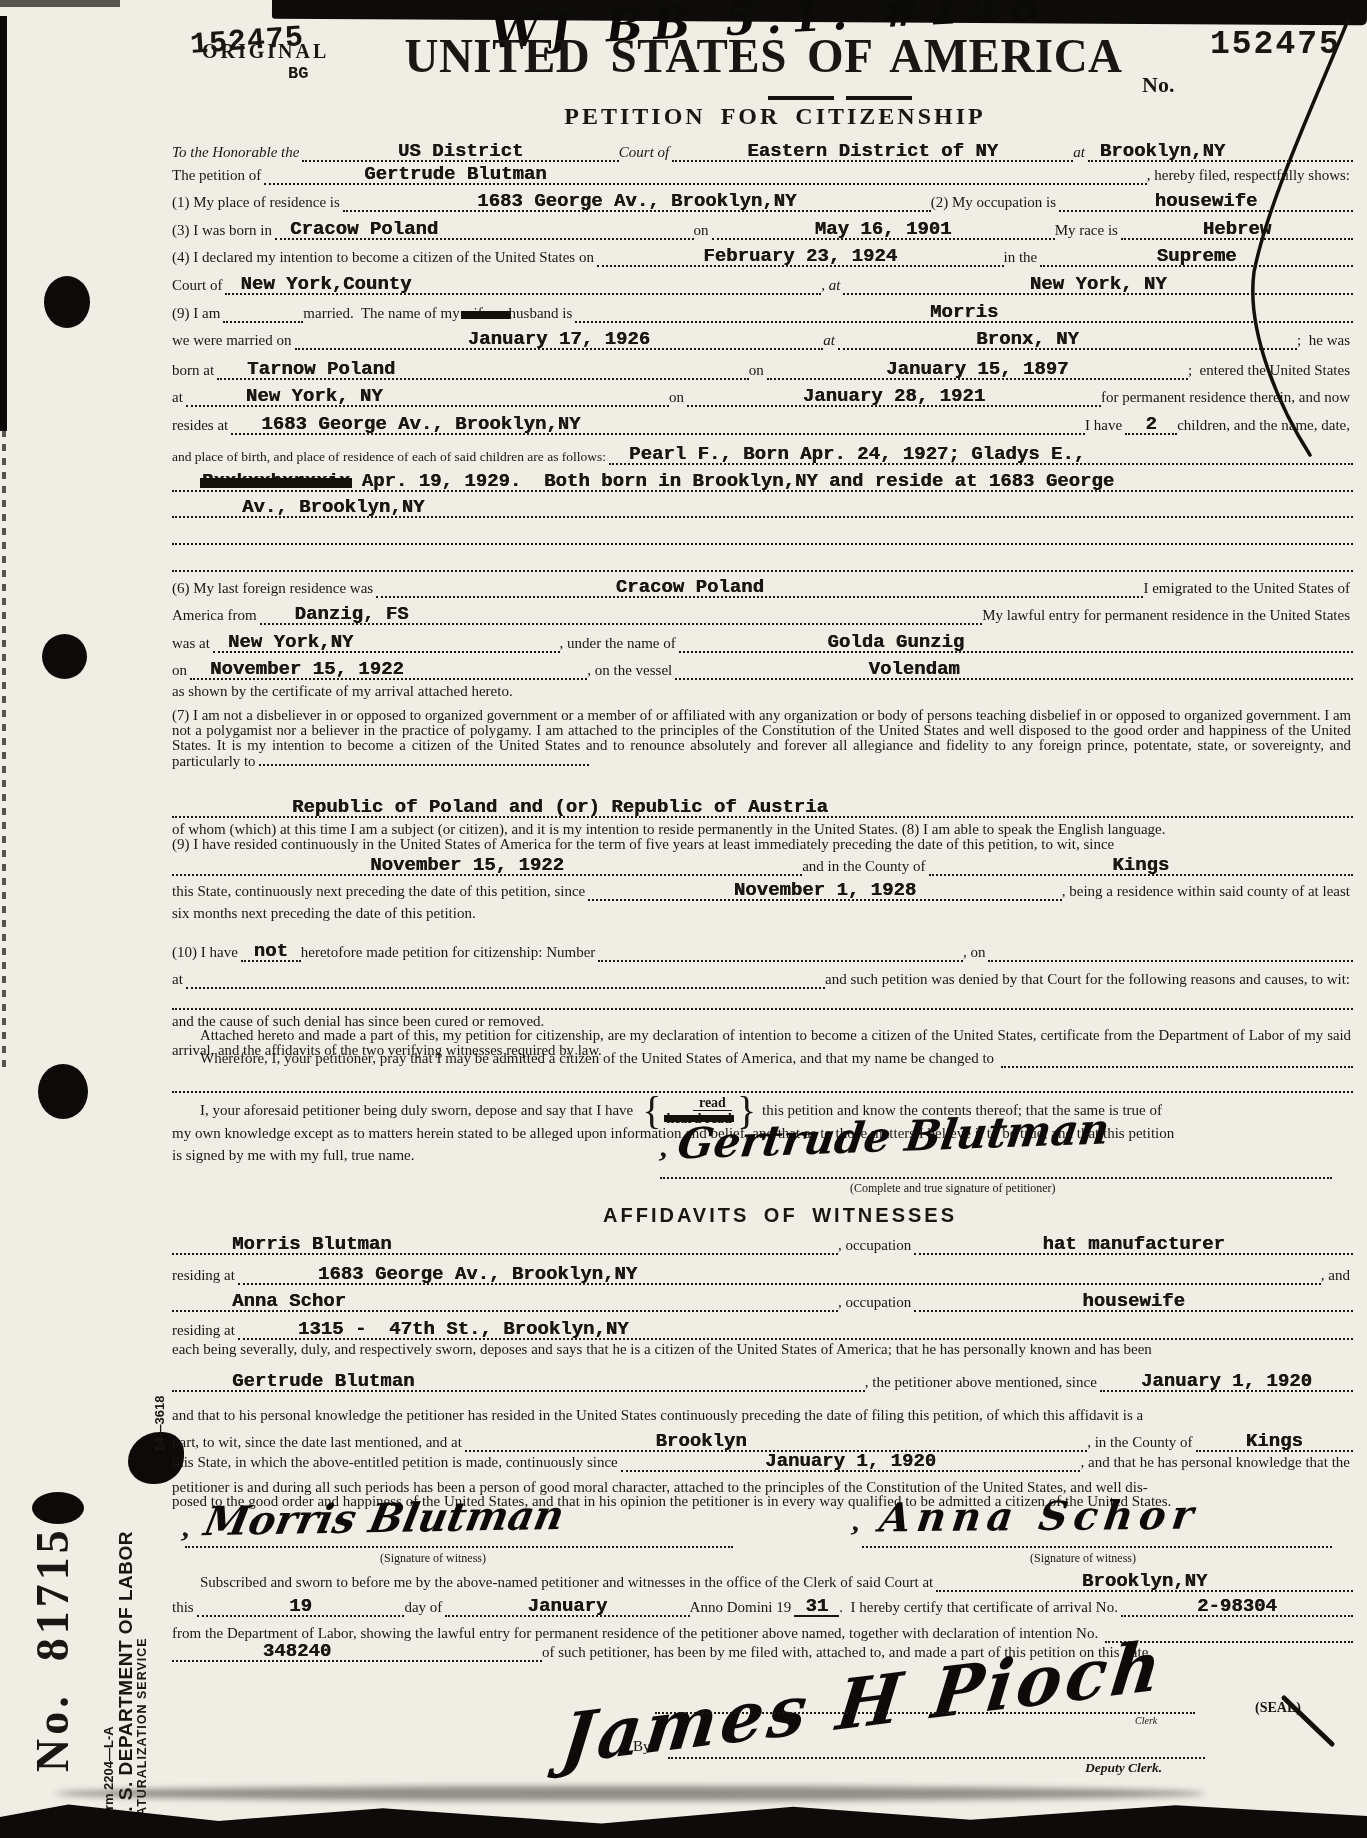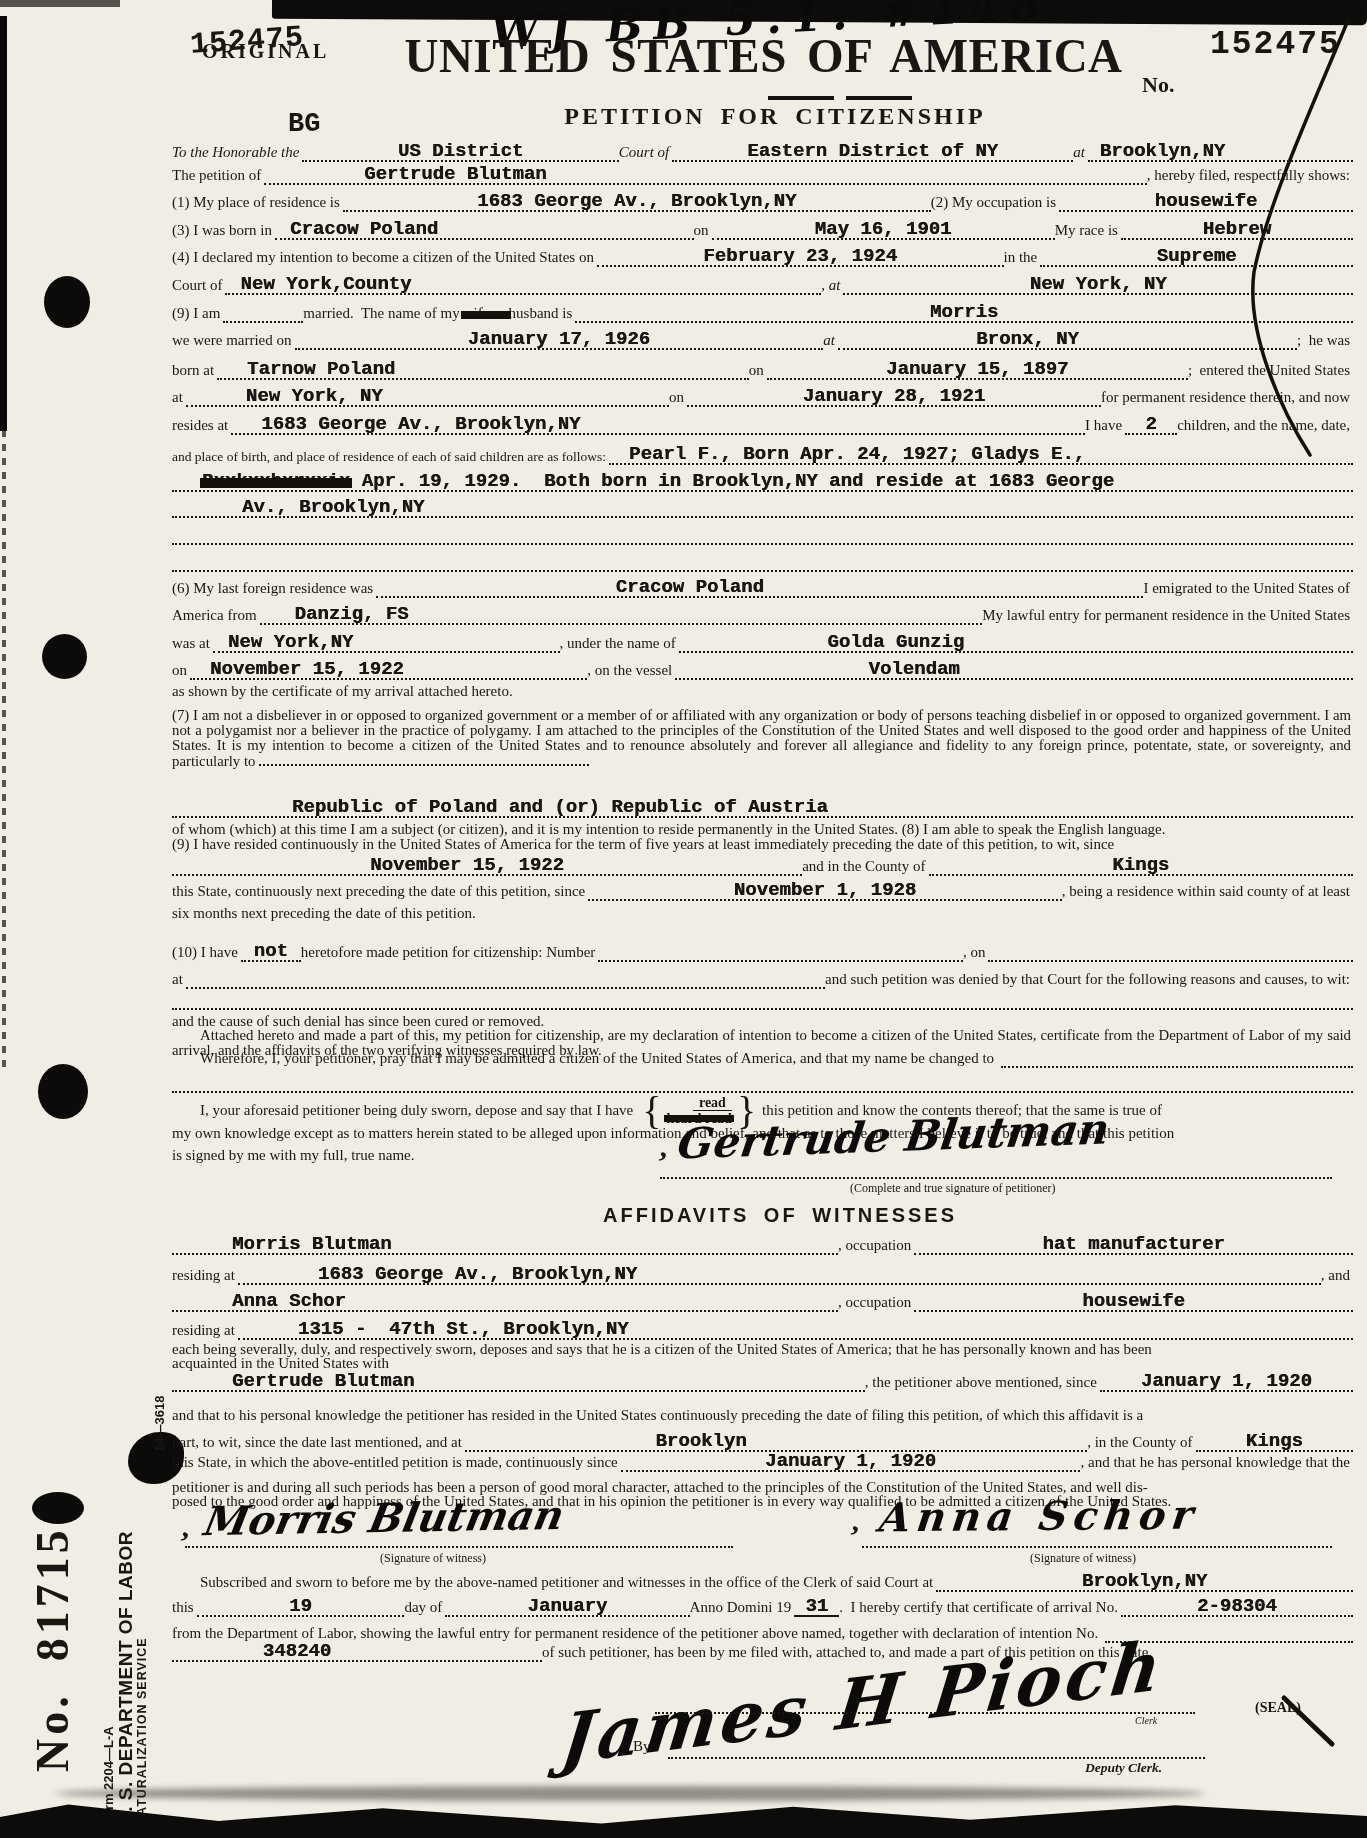--- a/index.html
+++ b/index.html
@@ -35,21 +35,21 @@
   .doc-no{position:absolute;left:1210px;top:26px;font-family:"Liberation Mono",monospace;
           font-size:33px;font-weight:700;letter-spacing:2px;}
   .hw{font-family:"DejaVu Serif",serif;font-style:italic;font-weight:700;}
   .hw-top{position:absolute;left:490px;top:-8px;font-size:44px;letter-spacing:10px;
           transform:rotate(-3deg);color:#0b0a08;}
   .stamp{position:absolute;left:188px;top:24px;width:230px;height:70px;}
   .stamp .num{position:absolute;left:2px;top:0;font-family:"Liberation Mono",monospace;font-size:30px;
               font-weight:700;transform:rotate(-4deg);letter-spacing:1px;}
   .stamp .orig{position:absolute;left:14px;top:16px;font-weight:bold;font-size:20px;letter-spacing:3px;}
   .stamp .bg{position:absolute;left:100px;top:40px;font-family:"Liberation Mono",monospace;
-             font-size:27px;font-weight:700;margin-top:45px;}
+             font-size:17px;font-weight:700;}
   
   .sig{position:absolute;color:#0d0b09;white-space:nowrap;}
   .sig1{left:678px;top:1112px;font-size:42px;transform:rotate(-2deg) skewX(-10deg);}
   .wsig1{left:205px;top:1494px;font-size:40px;transform:rotate(-1deg) skewX(-12deg);}
   .wsig2{left:880px;top:1492px;font-size:40px;transform:rotate(-.5deg) skewX(-8deg);letter-spacing:6px;}
   .csig{left:560px;top:1662px;font-size:68px;transform:rotate(-7deg) skewX(-14deg);letter-spacing:4px;}
   .tick{position:absolute;font-size:30px;font-weight:bold;transform:rotate(12deg);}
   
   .aff-head{position:absolute;top:1204px;left:555px;width:450px;text-align:center;
             font-family:"Liberation Sans",sans-serif;font-weight:bold;font-size:20px;
@@ -337,21 +337,20 @@
     <span class="lbl">, occupation</span>
     <span class="dot" style="flex:42 1 0"><span class="tw">housewife</span></span>
   </div>
 
   <div class="fl" style="top:1316px">
     <span class="lbl">residing at</span>
     <span class="dot al" style="padding-left:60px"><span class="tw">1315 -  47th St., Brooklyn,NY</span></span>
   </div>
 
   <div class="txt" style="top:1342px">each being severally, duly, and respectively sworn, deposes and says that he is a citizen of the United States of America; that he has personally known and has been</div>
-  <div class="txt" style="top:1356px">acquainted in the United States with</div>
 
   <div class="fl" style="top:1368px">
     <span class="dot al" style="flex:65 1 0;padding-left:60px"><span class="tw">Gertrude Blutman</span></span>
     <span class="lbl">, the petitioner above mentioned, since</span>
     <span class="dot" style="flex:26 1 0"><span class="tw">January 1, 1920</span></span>
   </div>
 
   <div class="txt" style="top:1408px">and that to his personal knowledge the petitioner has resided in the United States continuously preceding the date of filing this petition, of which this affidavit is a</div>
 
   <div class="fl" style="top:1428px">

